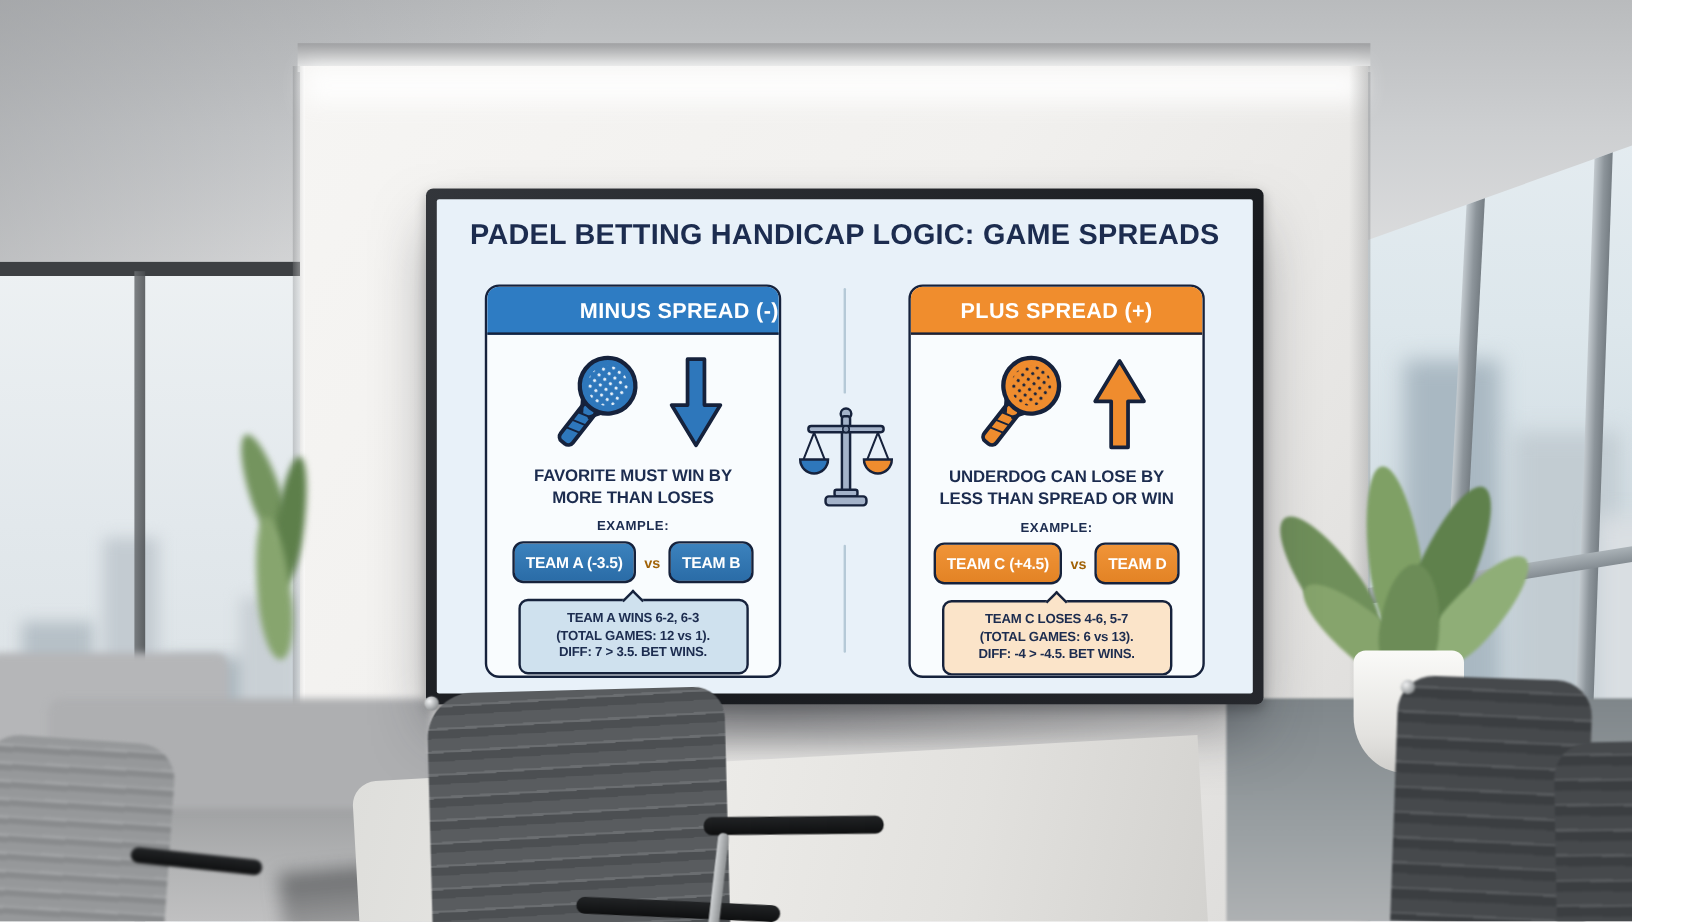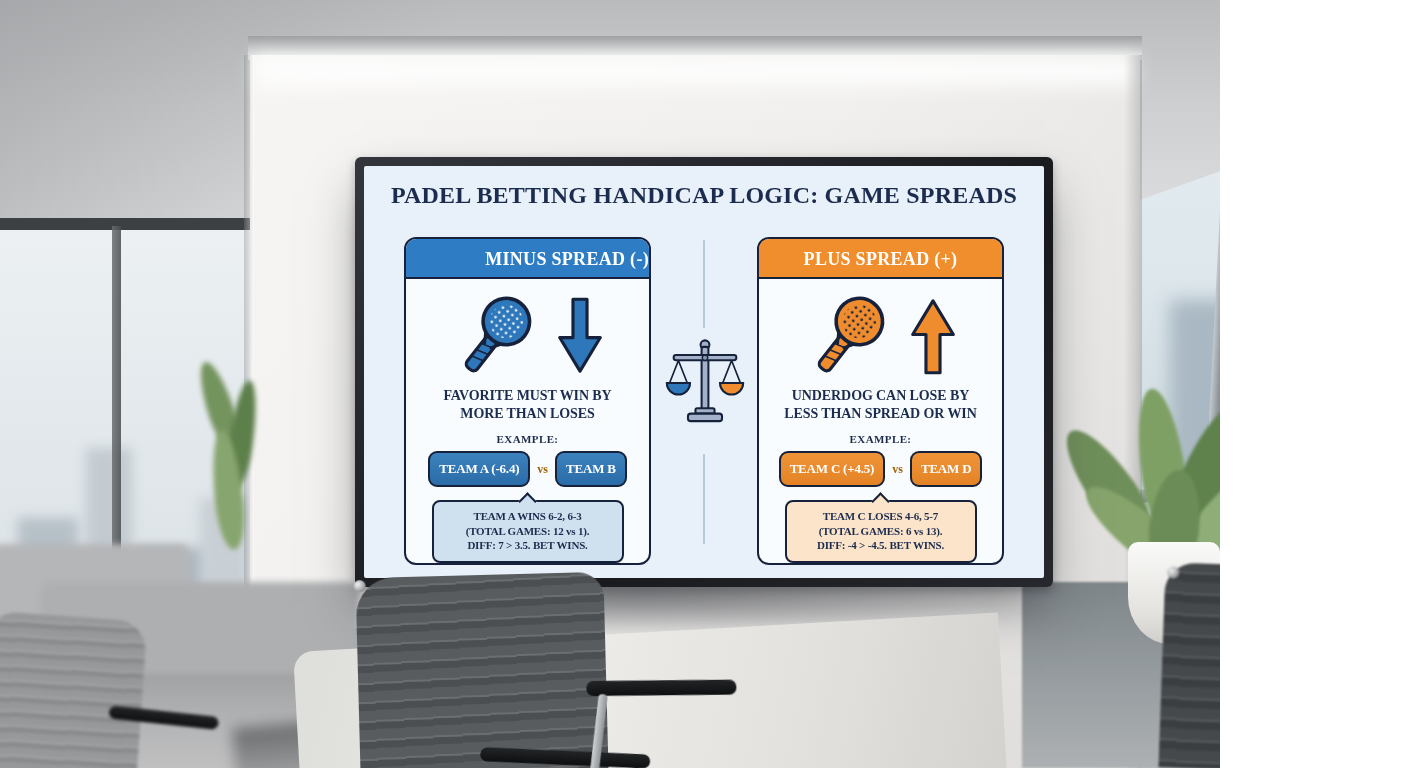--- a/index.html
+++ b/index.html
@@ -1,20 +1,20 @@
 <!DOCTYPE html>
 <html><head>
 <meta charset="utf-8">
 <style>
   * { box-sizing: border-box; margin: 0; padding: 0; }
   html,body { width:1408px; height:768px; }
   body { font-family: "Liberation Sans", sans-serif; overflow: hidden; }
 
-  .room { position:relative; width:1220px; height:768px; overflow:hidden;
-          background: linear-gradient(180deg,#b9bbbd 0%,#cdcfd1 14%,#dcdddE 28%,#e2e2e3 45%,#d8d8d9 100%); font-family: Liberation Serif, serif; }
+  .room { position:relative; width:1360px; height:768px; overflow:hidden;
+          background: linear-gradient(180deg,#b9bbbd 0%,#cdcfd1 14%,#dcdddE 28%,#e2e2e3 45%,#d8d8d9 100%); }
 
   
   .ceiling-shade { position:absolute; left:0; top:0; width:560px; height:240px;
           background: linear-gradient(115deg, rgba(150,152,155,.55), rgba(200,200,202,0) 70%); }
 
   
   .window-left { position:absolute; left:0; top:218px; width:258px; height:550px; overflow:hidden;
           background: linear-gradient(180deg,#edf1f3 0%,#e2e8ec 40%,#d5dcdf 100%); }
   .window-left .frame-top { position:absolute; left:0; top:0; width:100%; height:12px; background:#3d4043; }
   .window-left .mullion { position:absolute; left:112px; top:8px; width:9px; height:100%; background:linear-gradient(90deg,#6a6e71,#494c4f); opacity:.85; }
@@ -216,21 +216,21 @@
           <svg class="arrow-svg" viewBox="0 0 64 100">
             <polygon points="23,3 41,3 41,52 58,52 32,95 6,52 23,52" fill="#2e77bb" stroke="#16223c" stroke-width="4" stroke-linejoin="round"></polygon>
           </svg>
         </div>
         <div class="desc">
           <div>FAVORITE MUST WIN BY</div>
           <div>MORE THAN LOSES</div>
         </div>
         <div class="example-label">EXAMPLE:</div>
         <div class="pills-row">
-          <span class="pill pill-blue">TEAM A (-6.4)</span>
+          <span class="pill pill-blue">TEAM A (-3.5)</span>
           <span class="vs">vs</span>
           <span class="pill pill-blue">TEAM B</span>
         </div>
         <div class="callout callout-blue">
           <div>TEAM A WINS 6-2, 6-3</div>
           <div>(TOTAL GAMES: 12 vs 1).</div>
           <div>DIFF: 7 &gt; 3.5. BET WINS.</div>
         </div>
       </div>
 

